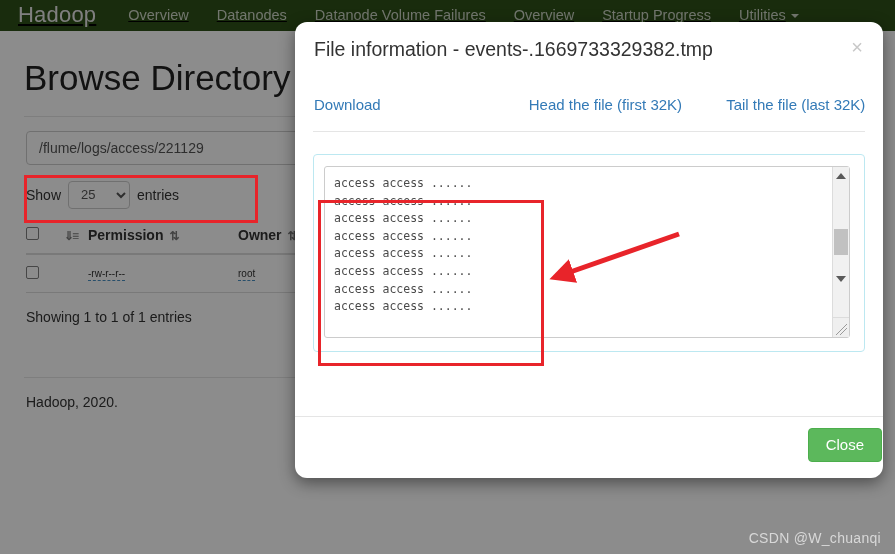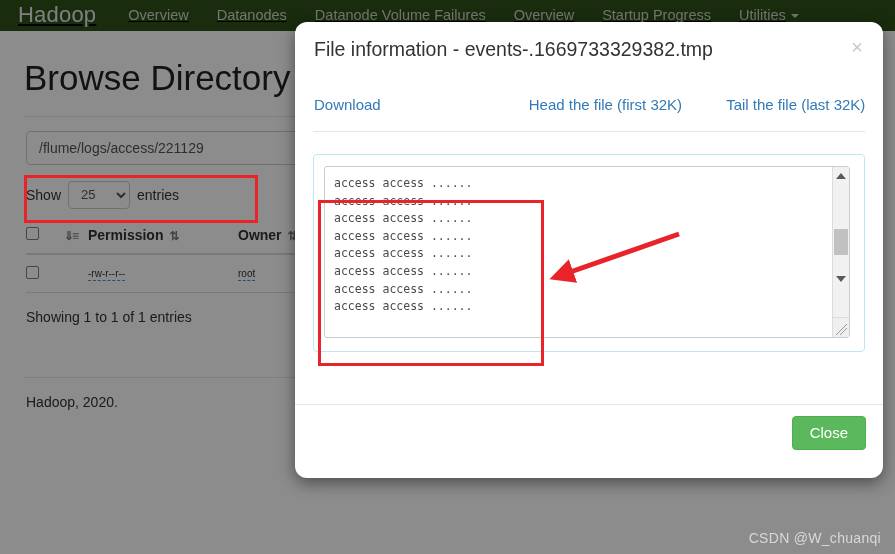--- a/index.html
+++ b/index.html
@@ -297,25 +297,25 @@
     right: 0; bottom: 0;
     width: 17px; height: 20px;
     background: #efefef;
     border-left: 1px solid #dcdcdc;
     border-top: 1px solid #dcdcdc;
   }
   .sb-grip svg { display: block; }
 
   .modal-footer {
     position: absolute;
-    left: 0; bottom: 16px;
+    left: 0; bottom: 4px;
     width: 588px;
     height: 58px;
     border-top: 1px solid #e5e5e5;
-    padding: 11px 17px 0 0;
+    padding: 11px 1px 0 0;
     text-align: right;
   }
   .btn-close {
     display: inline-block;
     background: #5cb85c;
     border: 1px solid #4cae4c;
     color: #fff;
     font-size: 15px;
     border-radius: 4px;
     padding: 7px 17px 8px 17px;

